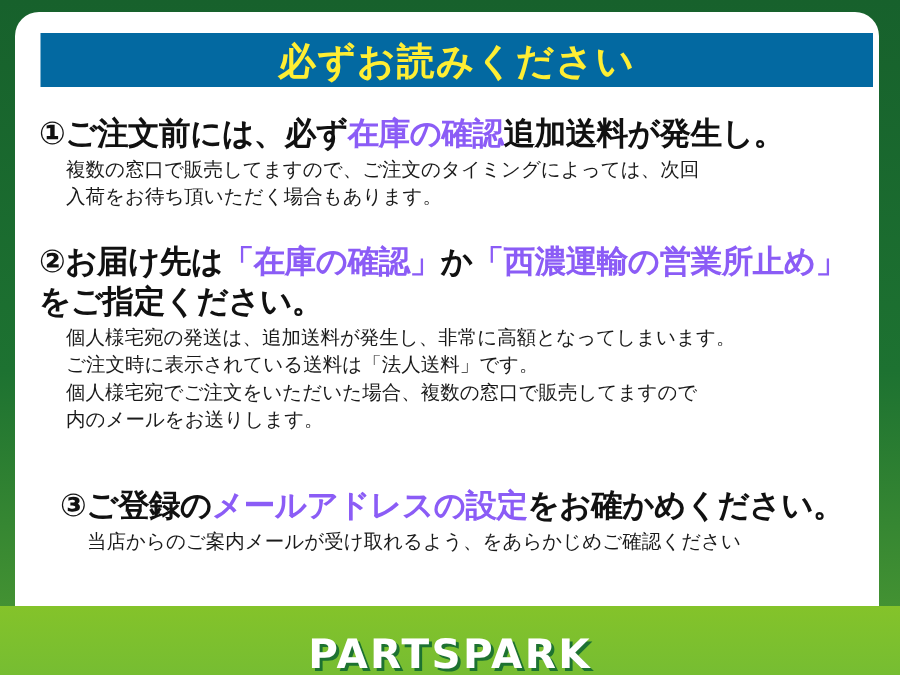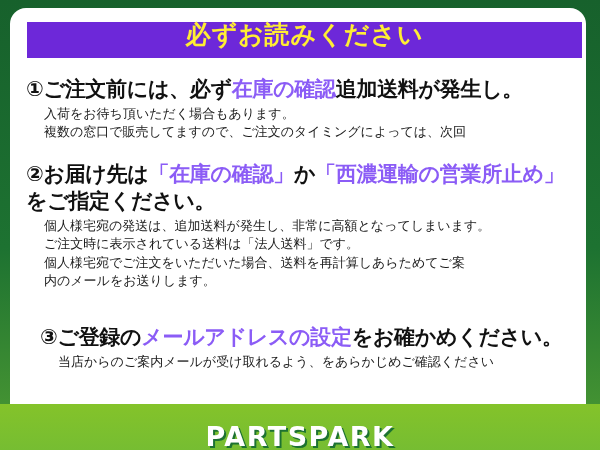--- a/index.html
+++ b/index.html
@@ -28,23 +28,23 @@
     box-sizing: border-box;
     overflow: hidden;
   }
   
   .banner {
     position: absolute;
     left: 17px;
     top: 14px;
     right: 4px;
     height: 36px;
-    background: #6d28d9;
+    background: #0369a1;
     display: flex;
-    align-items: flex-start;
+    align-items: center;
     justify-content: center;
   }
   .banner-title {
     color: #ffee33;
     font-size: 25px;
     font-weight: bold;
     letter-spacing: 1px;
     line-height: 1;
     white-space: nowrap;
   }
@@ -118,33 +118,33 @@
       <div class="banner-title">必ずお読みください</div>
     </div>
 
     <div class="body">
 
       <div class="item" id="item-1">
         <div class="item-heading">
           <span>①ご注文前には、必ず</span><span class="hl">在庫の確認</span><span>追加送料が発生し。</span>
         </div>
         <div class="item-sub">
+          <div>複数の窓口で販売してますので、ご注文のタイミングによっては、次回</div>
           <div>入荷をお待ち頂いただく場合もあります。</div>
-          <div>複数の窓口で販売してますので、ご注文のタイミングによっては、次回</div>
         </div>
       </div>
 
       <div class="item" id="item-2">
         <div class="item-heading wrap">
           <span>②お届け先は</span><span class="hl">「在庫の確認」</span><span>か</span><span class="hl">「西濃運輸の営業所止め」</span><span>をご指定ください。</span>
         </div>
         <div class="item-sub">
           <div>個人様宅宛の発送は、追加送料が発生し、非常に高額となってしまいます。</div>
           <div>ご注文時に表示されている送料は「法人送料」です。</div>
-          <div>個人様宅宛でご注文をいただいた場合、送料を再計算しあらためてご案</div>
+          <div>個人様宅宛でご注文をいただいた場合、複数の窓口で販売してますので</div>
           <div>内のメールをお送りします。</div>
         </div>
       </div>
 
       <div class="item" id="item-3">
         <div class="item-heading">
           <span>③ご登録の</span><span class="hl">メールアドレスの設定</span><span>をお確かめください。</span>
         </div>
         <div class="item-sub">
           <div>当店からのご案内メールが受け取れるよう、をあらかじめご確認ください</div>

